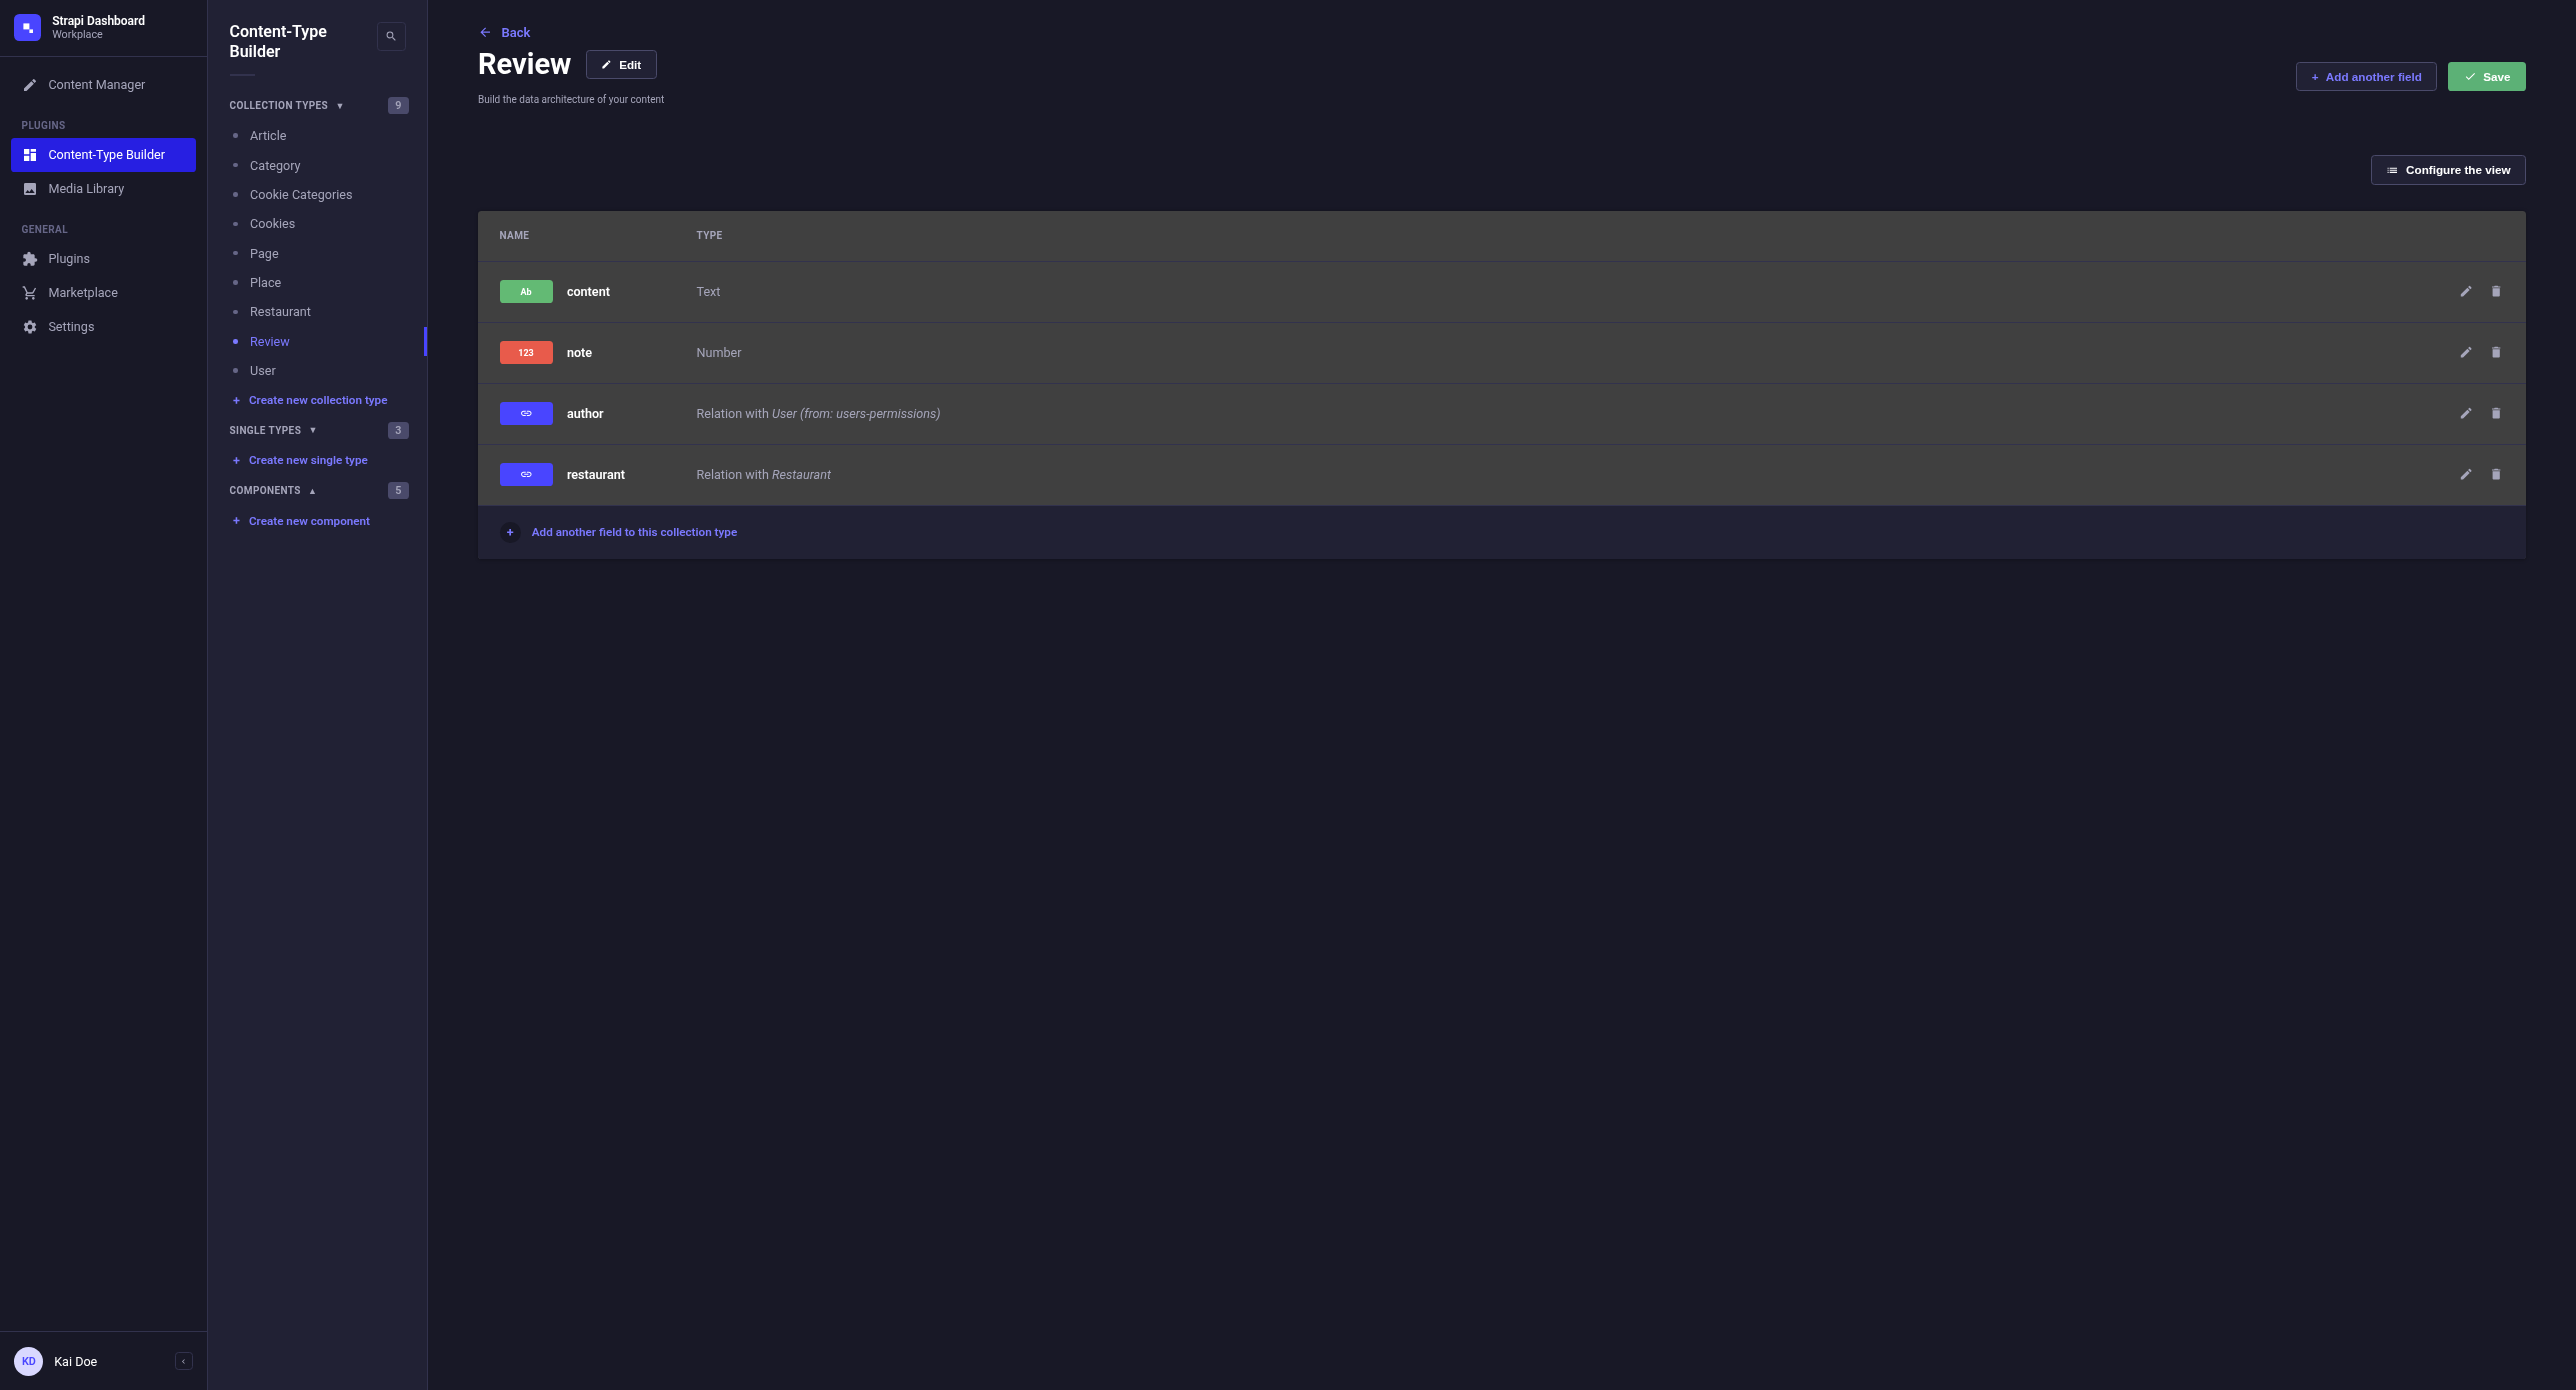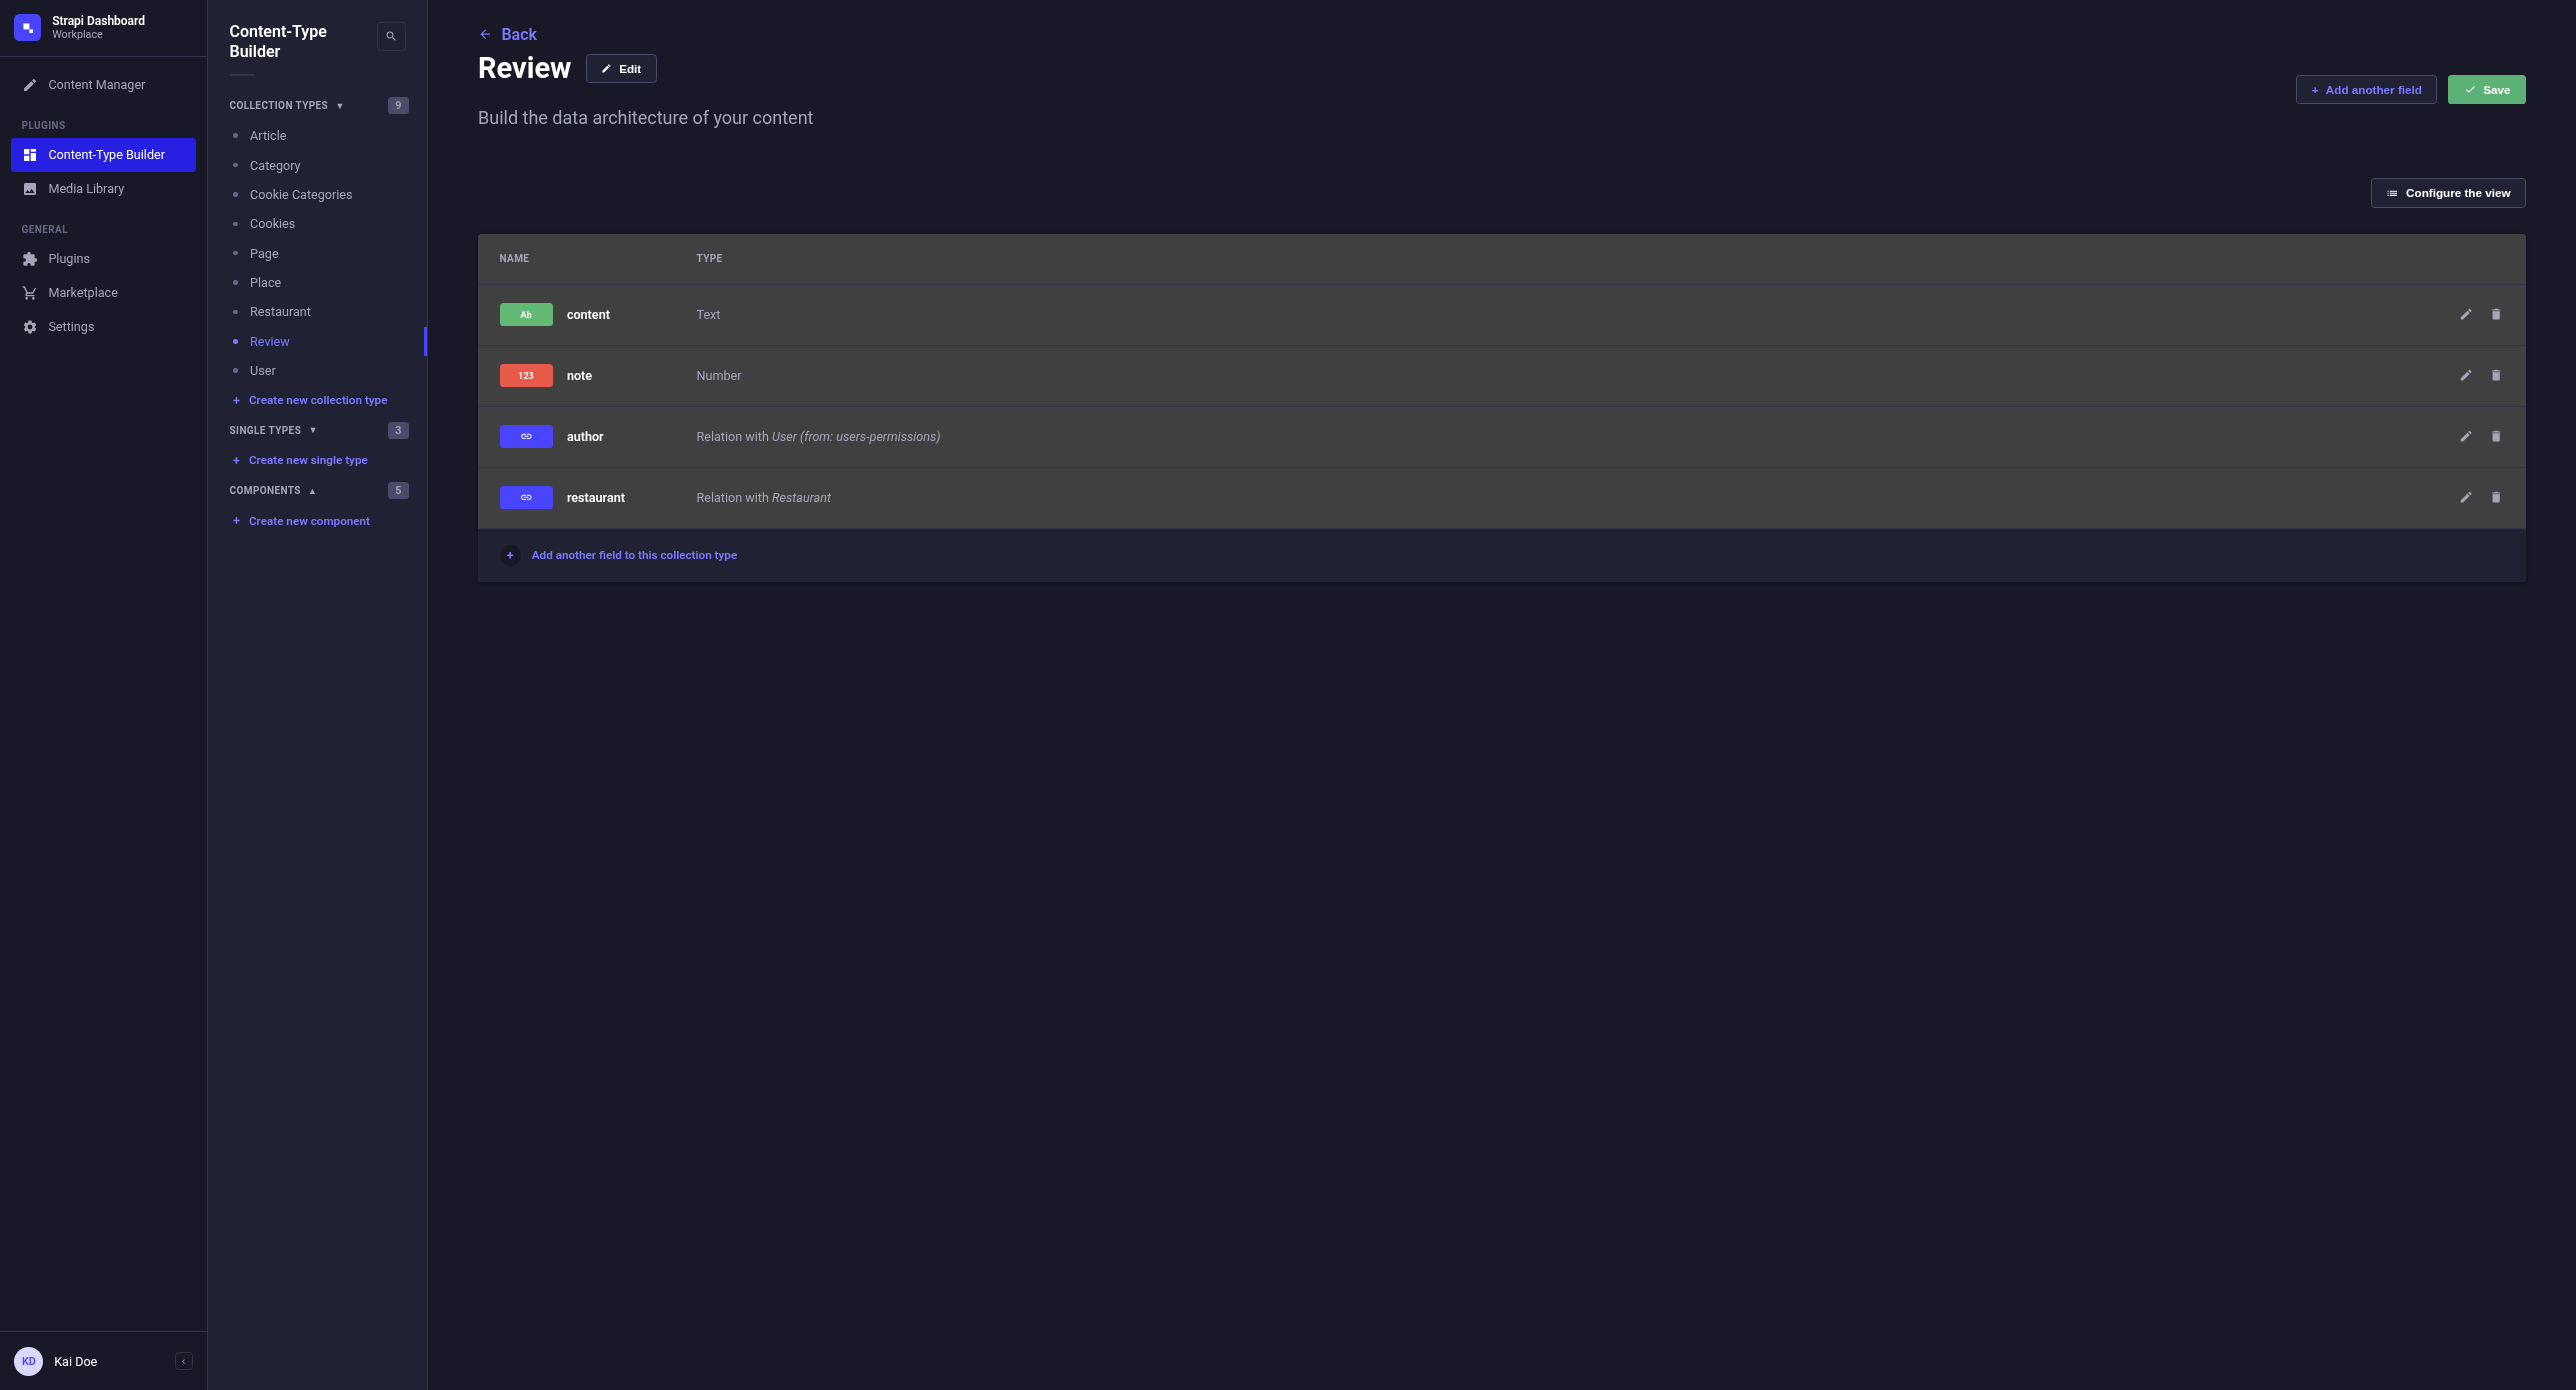--- a/index.html
+++ b/index.html
@@ -244,21 +244,21 @@
     .main {
       flex: 1;
       padding: 25px 50px;
       overflow-y: auto;
     }
     .back-link {
       display: flex;
       align-items: center;
       gap: 9px;
       color: #7b79ff;
-      font-size: 16px;
+      font-size: 13px;
       font-weight: 600;
       cursor: pointer;
       margin-bottom: 7.2px;
     }
     .page-header {
       display: flex;
       align-items: center;
       justify-content: space-between;
       gap: 14.4px;
     }
@@ -267,22 +267,22 @@
       align-items: center;
       gap: 14.4px;
     }
     .page-title {
       font-size: 29px;
       font-weight: 700;
       color: #fff;
     }
     .page-subtitle {
       color: #a5a5ba;
-      font-size: 18px;
-      margin-top: 22px;
+      font-size: 10px;
+      margin-top: 13px;
     }
     .btn {
       display: inline-flex;
       align-items: center;
       gap: 7.2px;
       padding: 7.2px 14.4px;
       border-radius: 3.6px;
       font-size: 11.7px;
       font-weight: 600;
       cursor: pointer;

